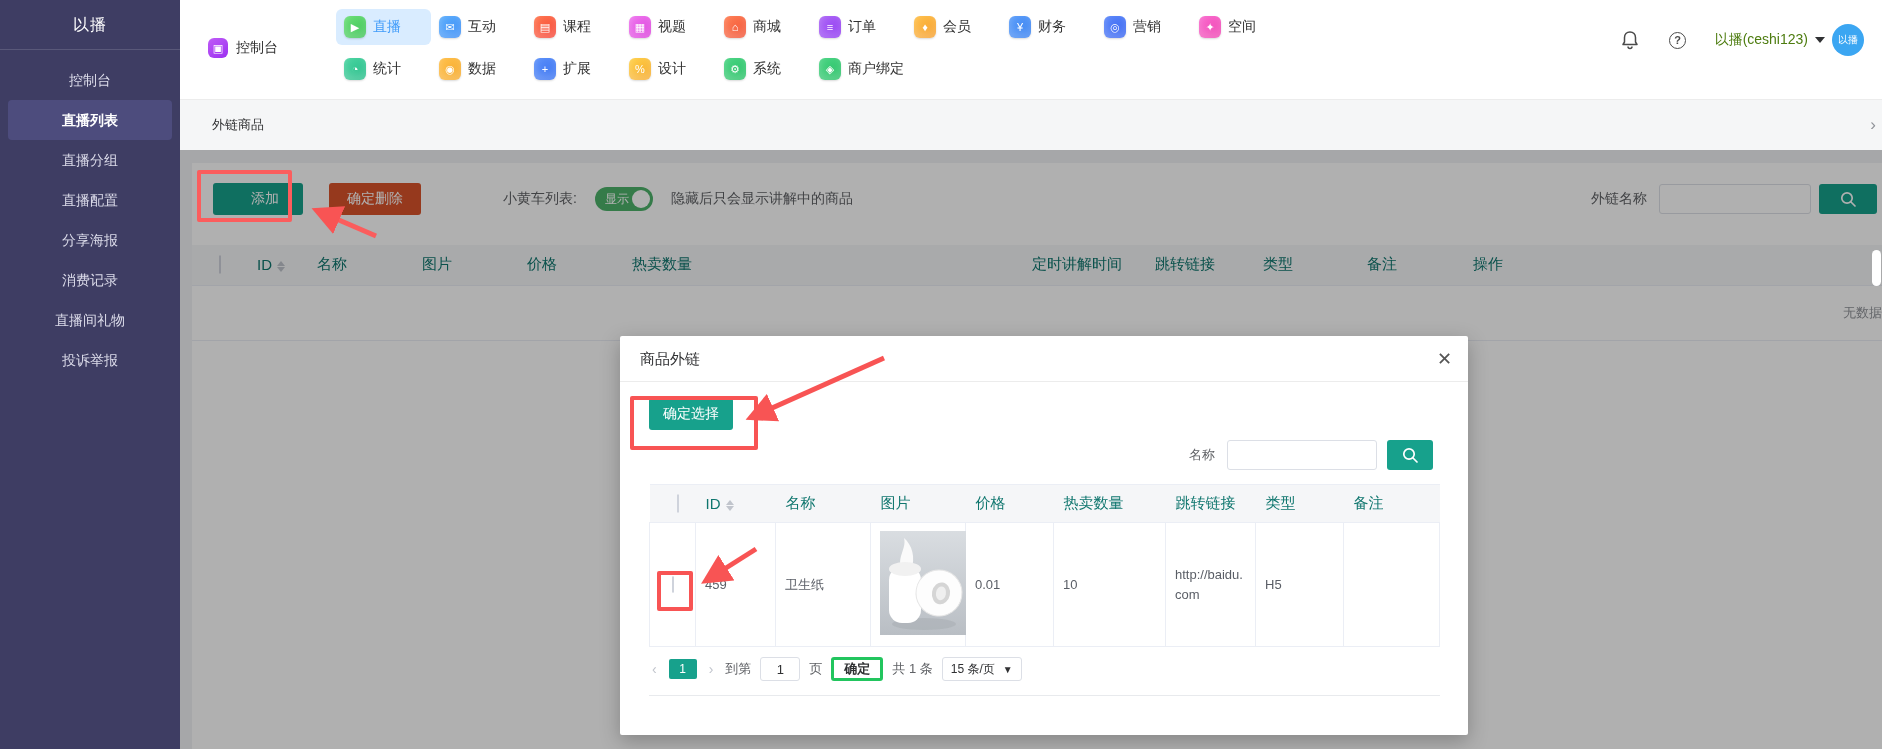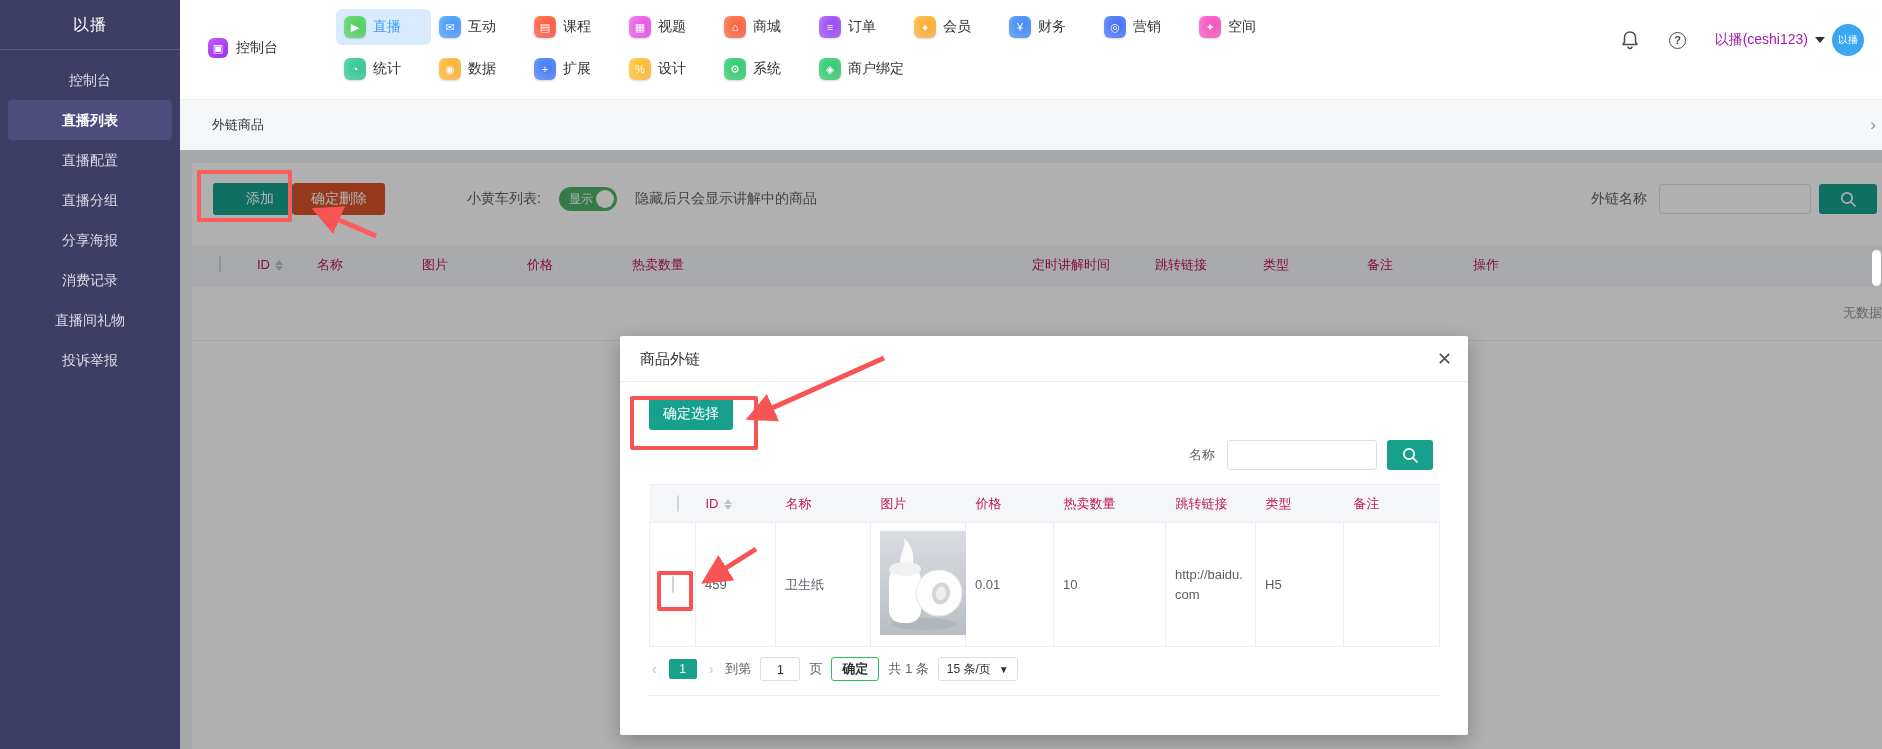--- a/index.html
+++ b/index.html
@@ -29,55 +29,55 @@
   .app-item.active .app-label { color:#3f9bfa; }
   .app-icon { width:22px; height:22px; min-width:22px; border-radius:6px; color:#fff; font-size:11px;
               display:flex; align-items:center; justify-content:center;
               box-shadow:inset 0 -6px 8px rgba(255,255,255,.25), 0 1px 2px rgba(0,0,0,.15); }
   .app-label { font-size:14px; color:#333; }
   .top-right { position:absolute; right:18px; top:24px; display:flex; align-items:center; gap:26px; }
   .icon-btn { width:22px; height:22px; display:flex; align-items:center; justify-content:center; cursor:pointer; }
   .help-circle { width:17px; height:17px; border:1.6px solid #4a4a4a; border-radius:50%；; border-radius:50%;
                  font-size:11px; color:#4a4a4a; display:flex; align-items:center; justify-content:center; font-weight:bold; }
   .user-chip { display:flex; align-items:center; gap:7px; cursor:pointer; }
-  .user-name { font-size:14px; color:#a21caf; }
+  .user-name { font-size:14px; color:#4d7c0f; }
   .caret-down { width:0; height:0; border-left:5px solid transparent; border-right:5px solid transparent; border-top:6px solid #303133; }
   .avatar { width:32px; height:32px; border-radius:50%; background:#3ba6f2; color:#fff; font-size:10px;
             display:flex; align-items:center; justify-content:center; }
 
   
   .tabbar { position:relative; height:50px; background:#f5f6f7; }
   .tab { display:inline-block; margin-left:32px; line-height:50px; font-size:13px; color:#303133; cursor:pointer; }
   .tab-chevron { position:absolute; right:6px; top:0; line-height:50px; font-size:17px; color:#909399; cursor:pointer; }
 
   
   .content { position:relative; height:599px; background:#f1f2f5; }
   .card { position:absolute; left:12px; right:0; top:13px; bottom:0; background:#fff; }
   .toolbar { display:flex; align-items:center; margin:20px 5px 0 21px; height:32px; }
   .btn { border:none; border-radius:3px; color:#fff; font-size:14px; cursor:pointer;
          display:inline-flex; align-items:center; justify-content:center; font-family:inherit; }
   .btn-teal { background:#17a18c; }
-  .btn-add { width:80px; height:32px;padding-left:14px; }
-  .btn-del { width:92px; height:32px; background:#d9532a; }
+  .btn-add { width:90px; height:32px;padding-left:14px; }
+  .btn-del { width:92px; height:32px; background:#d9532a; margin-left:26px; }
   .lab { font-size:14px; color:#606266; }
   .cart-label { margin-left:82px; }
   .switch { position:relative; width:58px; height:24px; border-radius:12px; background:#4db36b; margin-left:18px; cursor:pointer; }
   .switch-text { position:absolute; left:10px; top:0; line-height:24px; color:#fff; font-size:12px; }
   .switch-knob { position:absolute; right:3px; top:3px; width:18px; height:18px; border-radius:50%; background:#fff; }
   .cart-hint { margin-left:18px; }
   .search-group { margin-left:auto; display:flex; align-items:center; }
   .search-group .lab { margin-right:12px; }
   .text-input { width:152px; height:30px; border:1px solid #dcdfe6; border-radius:3px; background:#fff;
                 padding:0 8px; font-size:13px; color:#303133; font-family:inherit; outline:none; }
   .btn-search { width:58px; height:30px; margin-left:8px; }
   .btn-search-sm { width:46px; height:30px; margin-left:10px; }
 
   table { border-collapse:collapse; table-layout:fixed; }
   .main-table { width:100%; margin-top:30px; }
-  th { font-weight:normal; text-align:left; font-size:13px; color:#be185d; }
+  th { font-weight:normal; text-align:left; font-size:15px; color:#0f766e; }
   .main-table th { background:#f5f6f8; height:40px; padding:0 10px; border-bottom:1px solid #ebeef5; }
   .main-table td { border-bottom:1px solid #ebeef5;text-align:right; }
   .empty-cell { height:55px; text-align:center; font-size:13px; color:#909399; }
   .cb { width:15px; height:15px; background:#fff; border:1px solid #cfd3dc; border-radius:2px; cursor:pointer; }
   .th-cb .cb { margin:0 auto 0 17px; }
   .sort { display:inline-flex; flex-direction:column; margin-left:5px; vertical-align:middle; gap:1px; }
   .sort i { display:block; width:0; height:0; border-left:4px solid transparent; border-right:4px solid transparent; cursor:pointer; }
   .sort .up { border-bottom:5px solid #c0c4cc; }
   .sort .dn { border-top:5px solid #c0c4cc; }
 
@@ -101,21 +101,21 @@
   .td-cb { text-align:center; }
   .td-cb .cb { margin:0 auto; }
   .td-img { padding:8px 4px; text-align:center; }
   .link-cell { word-break:break-all; line-height:1.5; }
   .pager { display:flex; align-items:center; margin-top:10px; gap:9px; font-size:13px; color:#606266; }
   .pg-chev { font-size:14px; color:#c0c4cc; cursor:pointer; padding:0 3px; }
   .pg-cur { width:28px; height:20px; border-radius:2px; background:#17a18c; color:#fff; font-size:12px;
             display:flex; align-items:center; justify-content:center; cursor:pointer; }
   .pg-input { width:40px; height:24px; border:1px solid #dcdfe6; border-radius:3px; text-align:center;
               font-size:13px; color:#303133; font-family:inherit; outline:none; }
-  .pg-btn { height:24px; padding:0 10px; background:#fff; border:1px solid #22c55e; border-radius:3px;
+  .pg-btn { height:24px; padding:0 10px; background:#fff; border:3px solid #22c55e; border-radius:3px;
             font-size:13px; font-weight:bold; color:#303133; cursor:pointer; font-family:inherit; }
   .pg-select { height:24px; border:1px solid #dcdfe6; border-radius:3px; padding:0 8px; display:flex;
                align-items:center; gap:8px; font-size:12px; color:#303133; cursor:pointer; background:#fff; }
   .pg-select .sel-caret { font-size:10px; color:#303133; }
   .modal-footer { margin-top:14px; border-top:1px solid #e8eaed; height:40px; }
 
   
   .ann-box { position:absolute; border:4px solid #f85454; border-radius:2px; z-index:100; pointer-events:none; }
   #ann-box-add { left:197px; top:170px; width:95px; height:52px; border-color:#fb5d5d; }
   #ann-box-confirm { left:630px; top:396px; width:128px; height:54px; }
@@ -127,22 +127,22 @@
 </head>
 <body>
 
 <div class="app">
 
   <aside class="sidebar">
     <div class="brand">以播</div>
     <nav class="side-menu">
         <div class="side-item">控制台</div>
         <div class="side-item active">直播列表</div>
+        <div class="side-item">直播分组</div>
         <div class="side-item">直播配置</div>
-        <div class="side-item">直播分组</div>
         <div class="side-item">分享海报</div>
         <div class="side-item">消费记录</div>
         <div class="side-item">直播间礼物</div>
         <div class="side-item">投诉举报</div>
       </nav>
   </aside>
 
   <div class="main">
 
     <header class="topbar">

